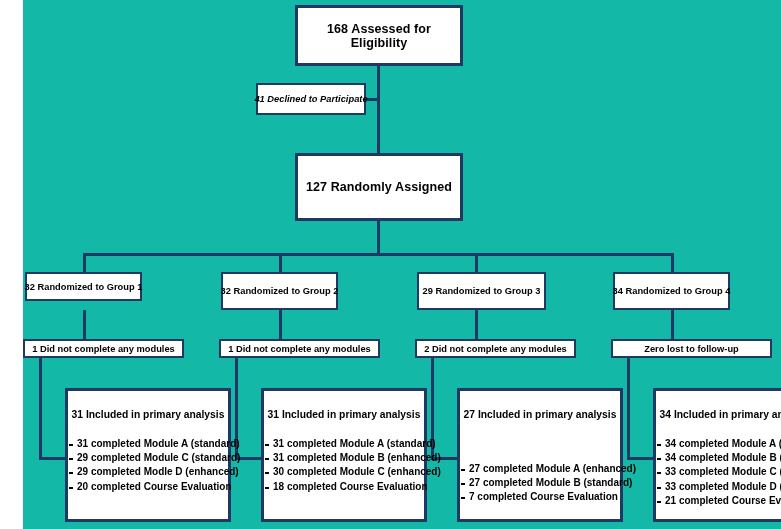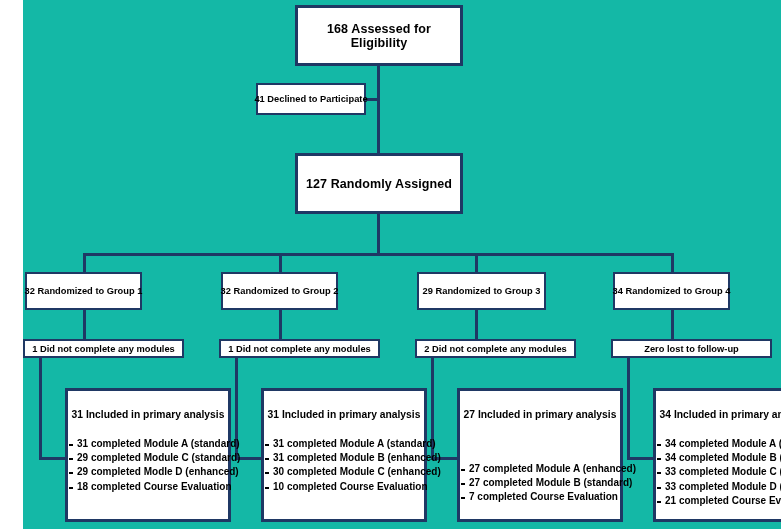--- a/index.html
+++ b/index.html
@@ -119,29 +119,29 @@
   <div class="line vline" style="left:408px; top:357px; height:103px;"></div>
   <div class="line hline" style="left:408px; top:457px; width:28px;"></div>
 
   <div class="line vline" style="left:604px; top:357px; height:103px;"></div>
   <div class="line hline" style="left:604px; top:457px; width:28px;"></div>
 
   <div class="box" style="left:272px; top:5px; width:168px; height:61px;">
     <span class="lbl-big">168 Assessed for Eligibility</span>
   </div>
 
-  <div class="box thin" style="left:233px; top:83px; width:110px; height:32px;">
+  <div class="box thin" style="left:233px; top:83px; width:110px; height:32px;font-style:italic;">
     <span class="lbl-small">41 Declined to Participate</span>
   </div>
 
-  <div class="box" style="left:272px; top:153px; width:168px; height:61px;text-align:center;">
+  <div class="box" style="left:272px; top:153px; width:168px; height:68px;text-align:center;">
     <span class="lbl-big">127 Randomly Assigned</span>
   </div>
 
-  <div class="box thin" style="left:2px; top:272px; width:117px; height:38px;">
+  <div class="box thin" style="left:2px; top:272px; width:117px; height:29px;">
     <span class="lbl-small">32 Randomized to Group 1</span>
   </div>
   <div class="box thin" style="left:198px; top:272px; width:117px; height:38px;">
     <span class="lbl-small">32 Randomized to Group 2</span>
   </div>
   <div class="box thin" style="left:394px; top:272px; width:129px; height:38px;">
     <span class="lbl-small">29 Randomized to Group 3</span>
   </div>
   <div class="box thin" style="left:590px; top:272px; width:117px; height:38px;">
     <span class="lbl-small">34 Randomized to Group 4</span>
@@ -159,31 +159,31 @@
   <div class="box thin" style="left:588px; top:339px; width:161px; height:19px;">
     <span class="lbl-small">Zero  lost to follow-up</span>
   </div>
 
   <div class="box tall" style="left:42px; top:388px; width:166px; height:134px;">
     <div class="analysis-title">31 Included in primary analysis</div>
     <ul class="analysis-list">
       <li>31 completed Module A (standard)</li>
       <li>29 completed Module C (standard)</li>
       <li>29 completed Modle D (enhanced)</li>
-      <li>18 completed Course Evaluation</li>
+      <li>20 completed Course Evaluation</li>
     </ul>
   </div>
 
   <div class="box tall" style="left:238px; top:388px; width:166px; height:134px;">
     <div class="analysis-title">31 Included in primary analysis</div>
     <ul class="analysis-list">
       <li>31 completed Module A (standard)</li>
       <li>31 completed Module B (enhanced)</li>
       <li>30 completed Module C (enhanced)</li>
-      <li>10 completed Course Evaluation</li>
+      <li>18 completed Course Evaluation</li>
     </ul>
   </div>
 
   <div class="box tall" style="left:434px; top:388px; width:166px; height:134px;gap:25px;">
     <div class="analysis-title">27 Included in primary analysis</div>
     <ul class="analysis-list">
       <li>27 completed Module A (enhanced)</li>
       <li>27 completed Module B (standard)</li>
       <li>7 completed Course Evaluation</li>
     </ul>

